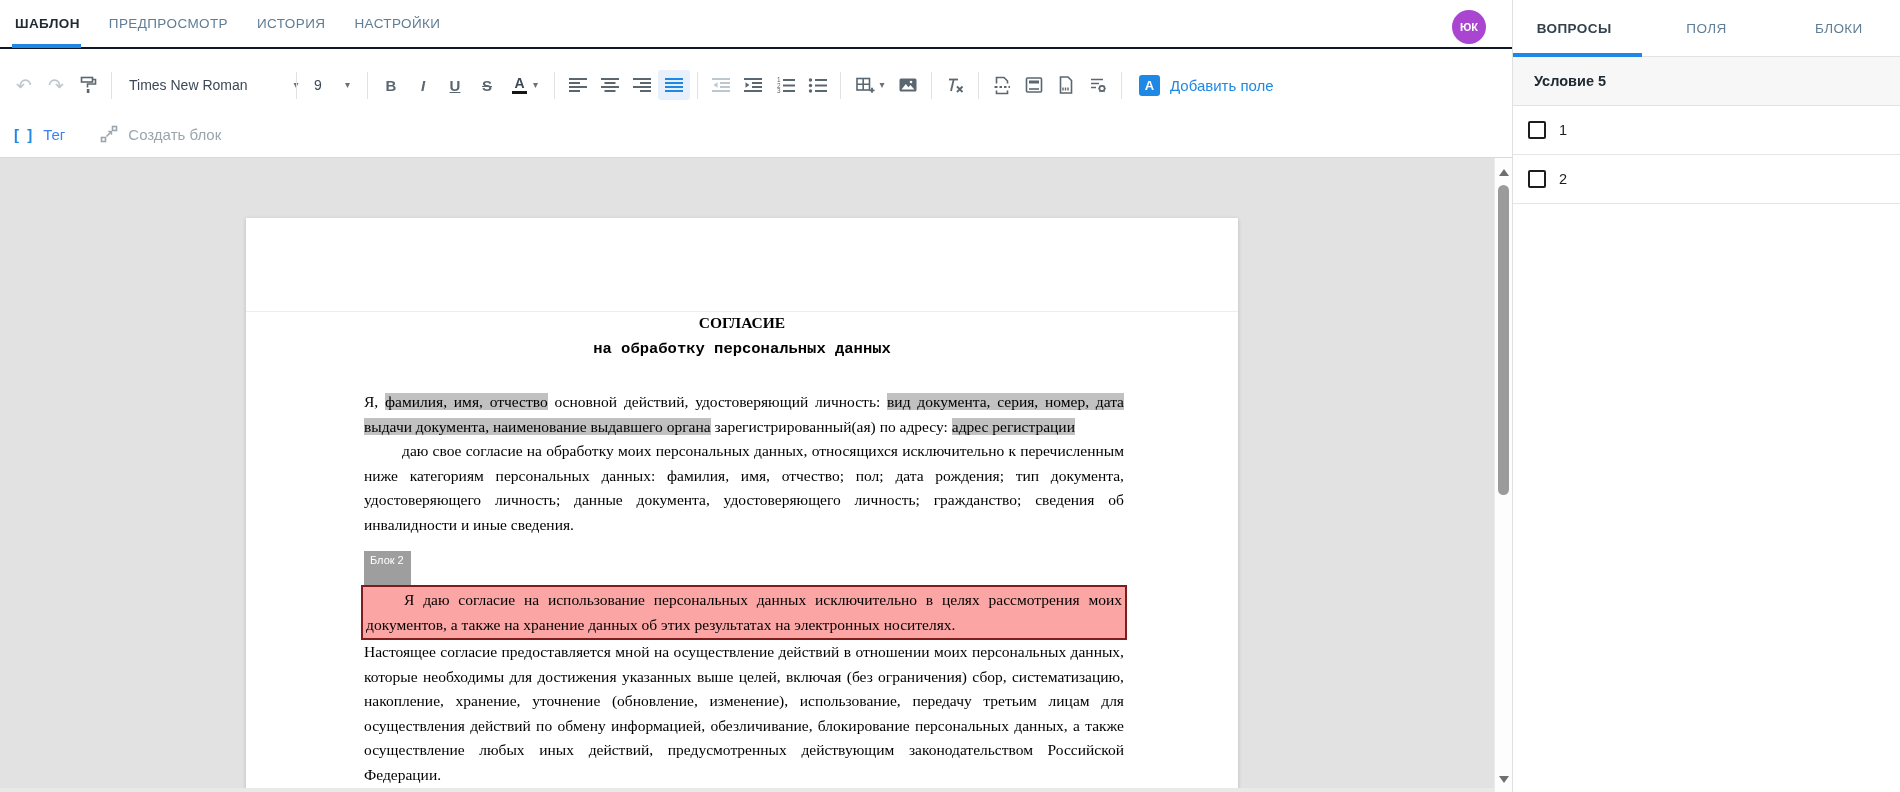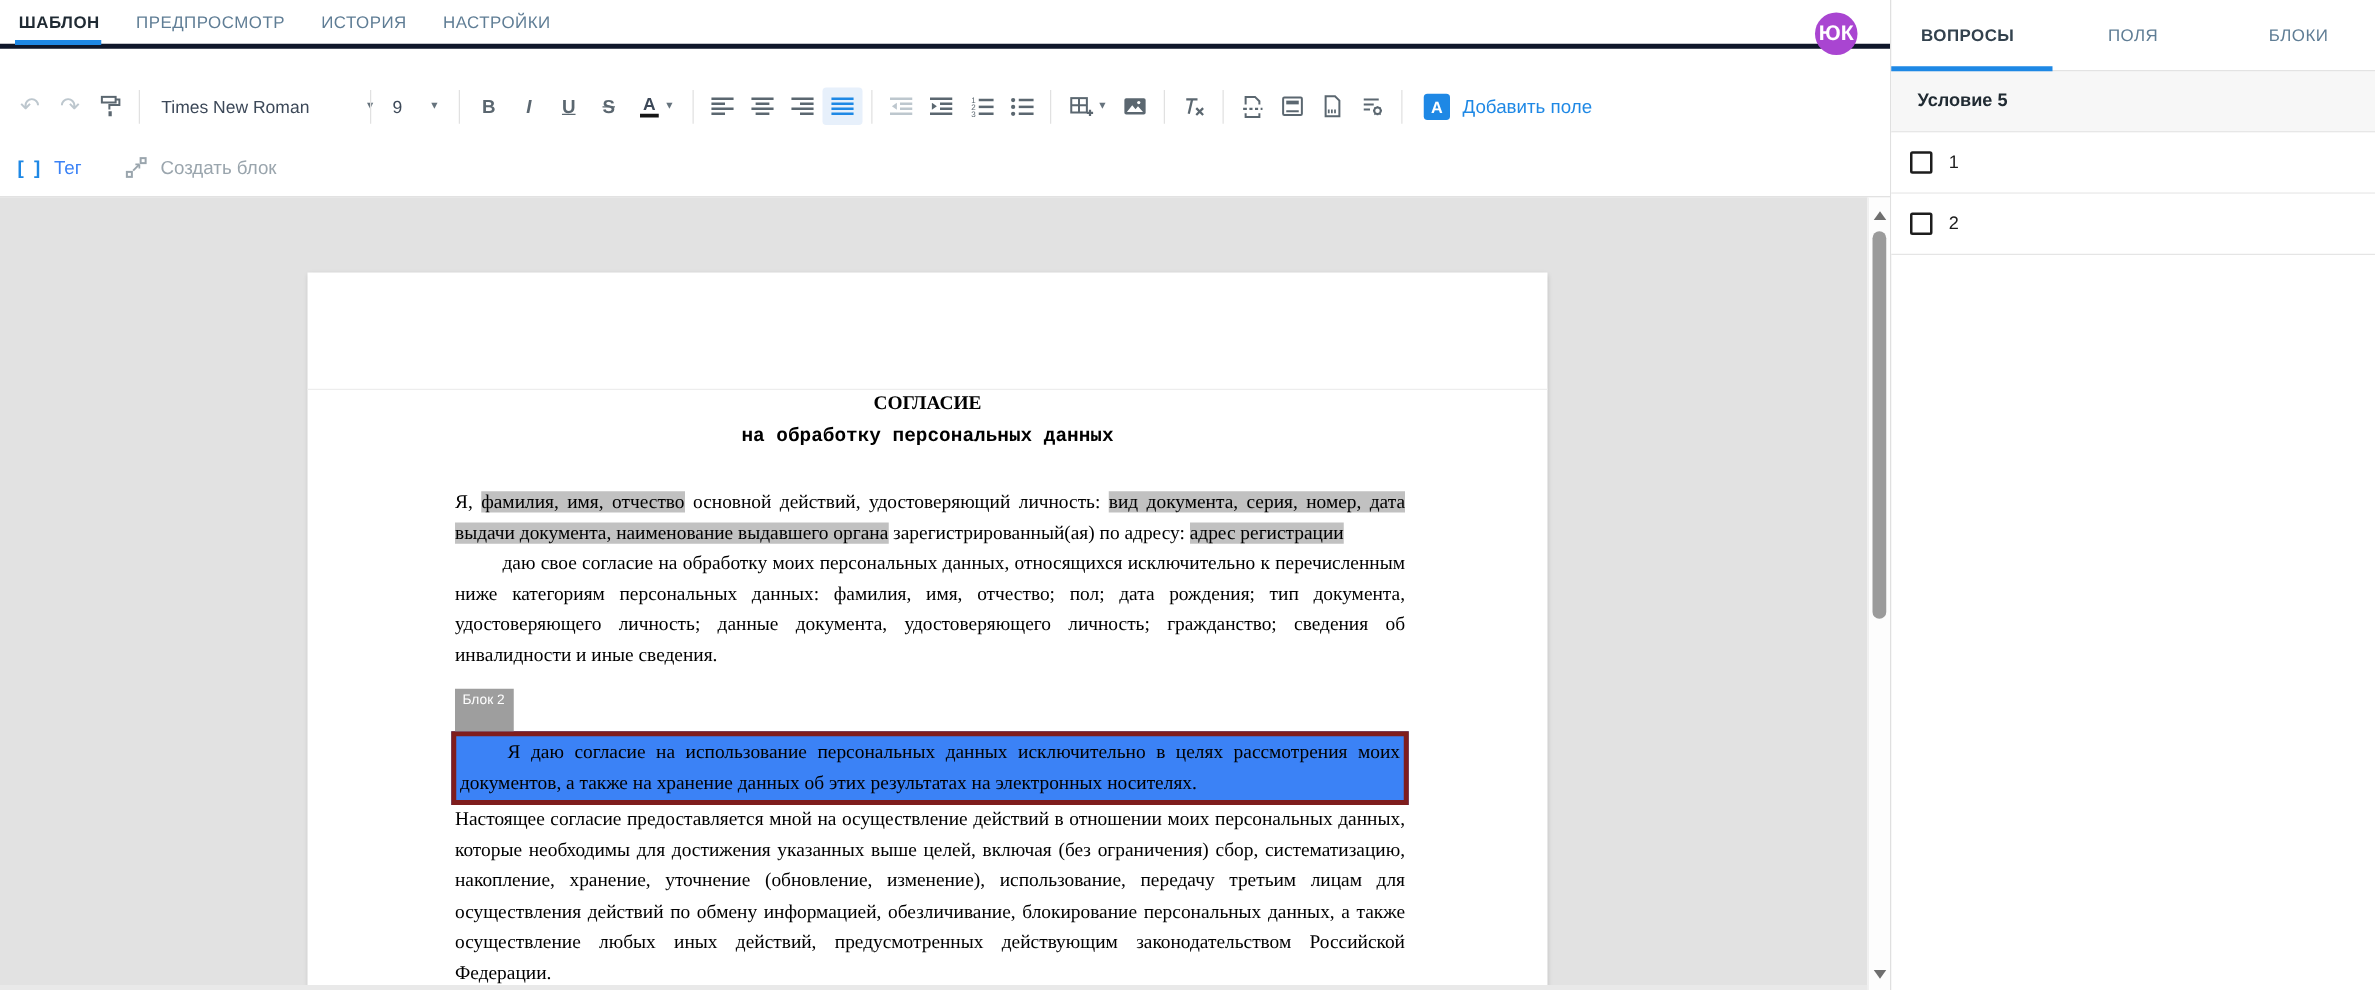--- a/index.html
+++ b/index.html
@@ -2,27 +2,27 @@
 <html><head>
 <meta charset="utf-8">
 <style>
   html,body{margin:0;padding:0;}
   body{
     width:1900px;height:792px;position:relative;overflow:hidden;
     font-family:"Liberation Sans","DejaVu Sans",sans-serif;
     background:#ffffff;-webkit-font-smoothing:antialiased;
   }
   
-  .topbar{position:absolute;left:0;top:0;width:1512px;height:39px;background:#fff;border-bottom:4px solid #0f172a;box-sizing:border-box;}
+  .topbar{position:absolute;left:0;top:0;width:1512px;height:49px;background:#fff;border-bottom:2px solid #0f172a;box-sizing:border-box;}
   .toptabs{display:flex;align-items:center;height:100%;padding-left:15px;gap:29px;position:relative;}
   .toptab{font-size:13.5px;letter-spacing:.4px;color:#5f7d95;font-weight:500;cursor:pointer;}
   .toptab.active{color:#1f2a33;font-weight:700;}
   .toptab-underline{position:absolute;left:12px;bottom:-1px;width:69px;height:4px;background:#1e88e5;}
   .avatar{position:absolute;left:1452px;top:10px;width:34px;height:34px;border-radius:50%;
-    display:flex;align-items:center;justify-content:center;color:#fff;font-size:17px;font-weight:700;}
+    display:flex;align-items:center;justify-content:center;color:#fff;font-size:11px;font-weight:700;}
   
   .toolbar{position:absolute;left:0;top:57px;width:1512px;height:101px;background:#fff;border-bottom:1px solid #d9d9d9;box-sizing:border-box;}
   .tb-row1{display:flex;align-items:center;height:56px;padding-left:8px;}
   .tb-row2{display:flex;align-items:center;height:42px;padding-left:14px;gap:34px;}
   .tbtn{min-width:32px;height:30px;display:flex;align-items:center;justify-content:center;border-radius:3px;color:#5b6770;cursor:pointer;flex:none;}
   .tbtn.disabled{color:#bdc7ce;}
   .tbtn.active{color:#1e88e5;background:#e7f0fb;}
   .tbtn svg{display:block;}
   .sep{width:1px;height:27px;background:#e1e1e1;margin:0 7px;flex:none;}
   .glyph{font-size:19px;line-height:1;font-family:"DejaVu Sans",sans-serif;}
@@ -51,21 +51,21 @@
   .doc-head{position:absolute;left:0;top:96px;width:100%;text-align:center;font-family:"Liberation Serif","DejaVu Serif",serif;color:#000;}
   .doc-head .t1{font-size:15.5px;font-weight:700;}
   .doc-head .t2{font-size:15.5px;font-weight:700;margin-top:8px;font-family:Liberation Mono, monospace;}
   .doc-body{position:absolute;left:118px;right:114px;top:172px;
     font-family:"Liberation Serif","DejaVu Serif",serif;font-size:15.5px;line-height:24.5px;color:#000;text-align:justify;}
   .doc-body p{margin:0;}
   .p-indent{text-indent:38px;}
   .hl{background:#c1c1c1;}
   .blk-label{display:inline-block;background:#9e9e9e;color:#fff;
     font-family:"Liberation Sans",sans-serif;font-size:11px;line-height:16px;padding:1px 7px 17px 6px;margin-top:14px;cursor:pointer;}
-  .blk-green{margin:0 -3px;padding:1px 3px;background:#3b82f6;border:4px solid #7f1d1d;text-align:justify;}
+  .blk-green{margin:0 -3px;padding:1px 3px;background:#fca5a5;border:2px solid #7f1d1d;text-align:justify;}
   .doc-table{border-collapse:collapse;width:753px;margin-top:3px;table-layout:fixed;}
   .doc-table td{border:2px solid #000;height:33px;position:relative;}
   .bottom-strip{position:absolute;left:0;top:630px;width:100%;height:4px;background:#e9e9e9;z-index:4;}
   
   .vscroll{position:absolute;left:1494px;top:158px;width:18px;height:634px;background:#fdfdfd;border-left:1px solid #ececec;box-sizing:border-box;}
   .sb-up,.sb-down{position:absolute;left:4px;width:0;height:0;border-left:5px solid transparent;border-right:5px solid transparent;cursor:pointer;}
   .sb-up{top:11px;border-bottom:7px solid #6f6f6f;}
   .sb-down{bottom:9px;border-top:7px solid #6f6f6f;}
   .sb-thumb{position:absolute;left:3px;top:27px;width:11px;height:310px;background:#9b9b9b;border-radius:6px;cursor:pointer;}
   

